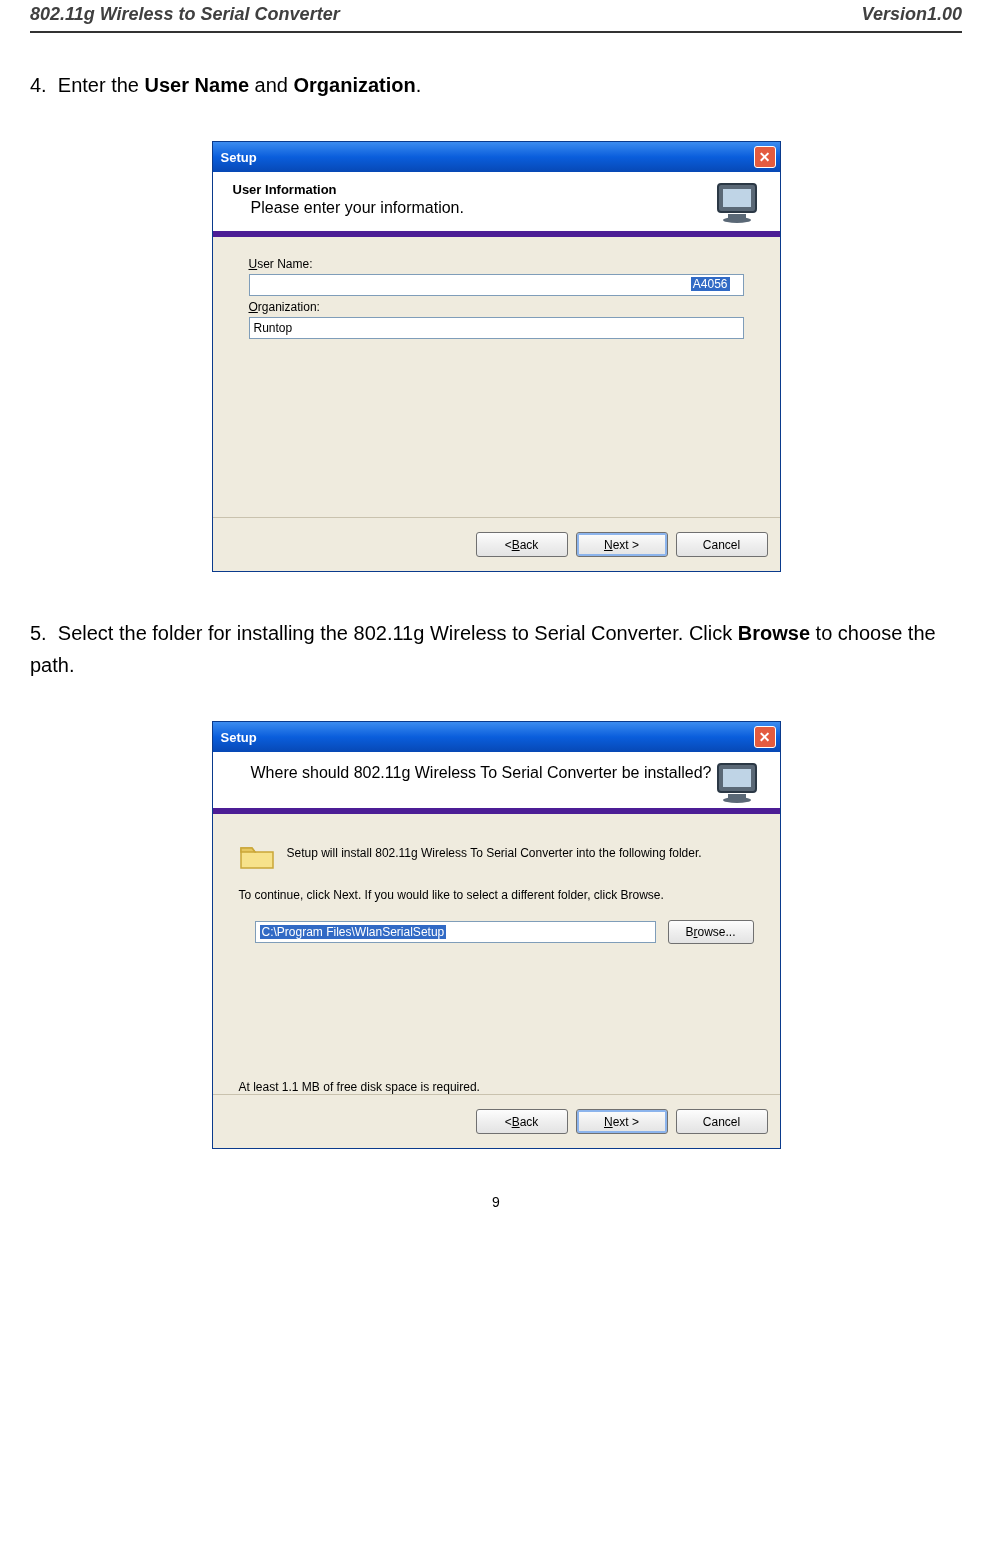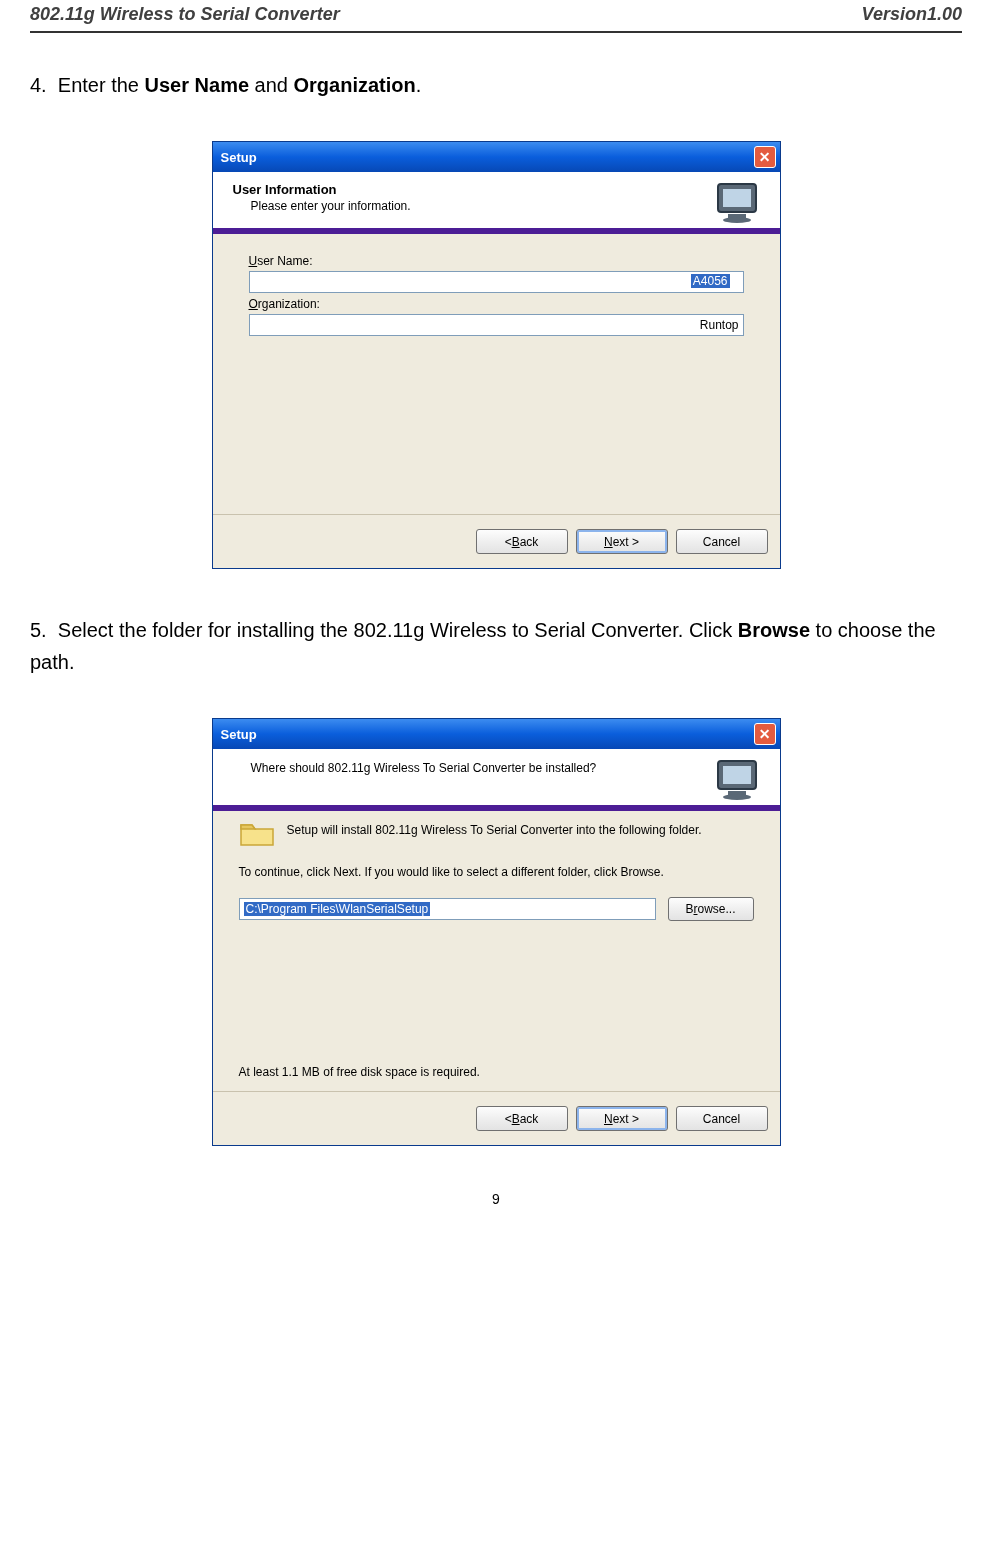--- a/index.html
+++ b/index.html
@@ -61,49 +61,48 @@
     font-size: 14px;
   }
   .whitehdr {
     background: #fff;
     border-bottom: 6px solid #4c1d95;
     padding: 10px 14px 14px 20px;
     position: relative;
     min-height: 62px;
   }
   .whitehdr .hdr-title { font-weight: bold; font-size: 13px; }
-  .whitehdr .hdr-sub { font-size: 12px; padding-left: 18px; margin-top: 2px; }
+  .whitehdr .hdr-sub { font-size: 16px; padding-left: 18px; margin-top: 2px; }
   .hdr-icon {
     position: absolute;
     right: 14px;
     top: 8px;
     width: 54px;
     height: 44px;
   }
   .hdr-icon svg { width: 54px; height: 44px; }
   .dlg-body {
     padding: 16px 36px 10px 36px;
     min-height: 280px;
   }
   .dlg-body2 {
-    padding: 8px 26px 10px 26px;
+    padding: 28px 26px 10px 26px;
     min-height: 280px;
     position: relative;
   }
   .fld-label { font-size: 12px; margin-bottom: 3px; margin-top: 4px; }
   .fld-label .u { text-decoration: underline; }
   .txtbox {
     width: 100%;
     height: 22px;
     border: 1px solid #7f9db9;
     background: #fff;
     padding: 8px 4px;
     font-size: 12px;
     font-family: Tahoma, sans-serif;
-    text-align: right;
   }
   .txtbox-wrap {
     width: 100%;
     height: 22px;
     border: 1px solid #7f9db9;
     background: #fff;
     padding: 2px 13px;
     font-size: 12px;
     font-family: Tahoma, sans-serif;
     text-align: right;
@@ -140,20 +139,21 @@
   .folder-ico {
     width: 36px; height: 30px;
     flex: none;
   }
   .folder-ico svg { width: 36px; height: 30px; }
   .path-row {
     display: flex;
     gap: 12px;
     align-items: center;
     margin-top: 6px;
+    margin-left: 16px;
   }
   .path-input-wrap {
     flex: 1;
     height: 22px;
     border: 1px solid #7f9db9;
     background: #fff;
     padding: 2px 4px;
     font-size: 12px;
     font-family: Tahoma, sans-serif;
     display: flex;
@@ -164,21 +164,21 @@
     height: 24px;
     background: linear-gradient(to bottom, #fdfdfd 0%, #efefef 50%, #e3e3e3 100%);
     border: 1px solid #707070;
     border-radius: 3px;
     font-size: 12px;
     font-family: Tahoma, sans-serif;
     cursor: pointer;
   }
   .free-disk {
     position: absolute;
-    bottom: 12px;
+    bottom: 0;
     left: 26px;
     font-size: 12px;
   }
   .body-text { font-size: 12px; margin-bottom: 18px; }
   .page-num {
     text-align: center;
     font-size: 14px;
     margin-top: 30px;
   }
 </style>

